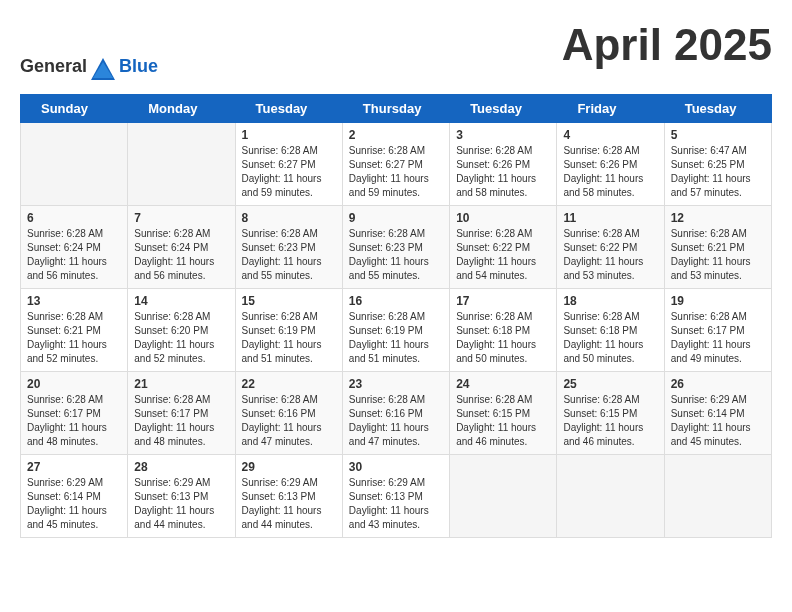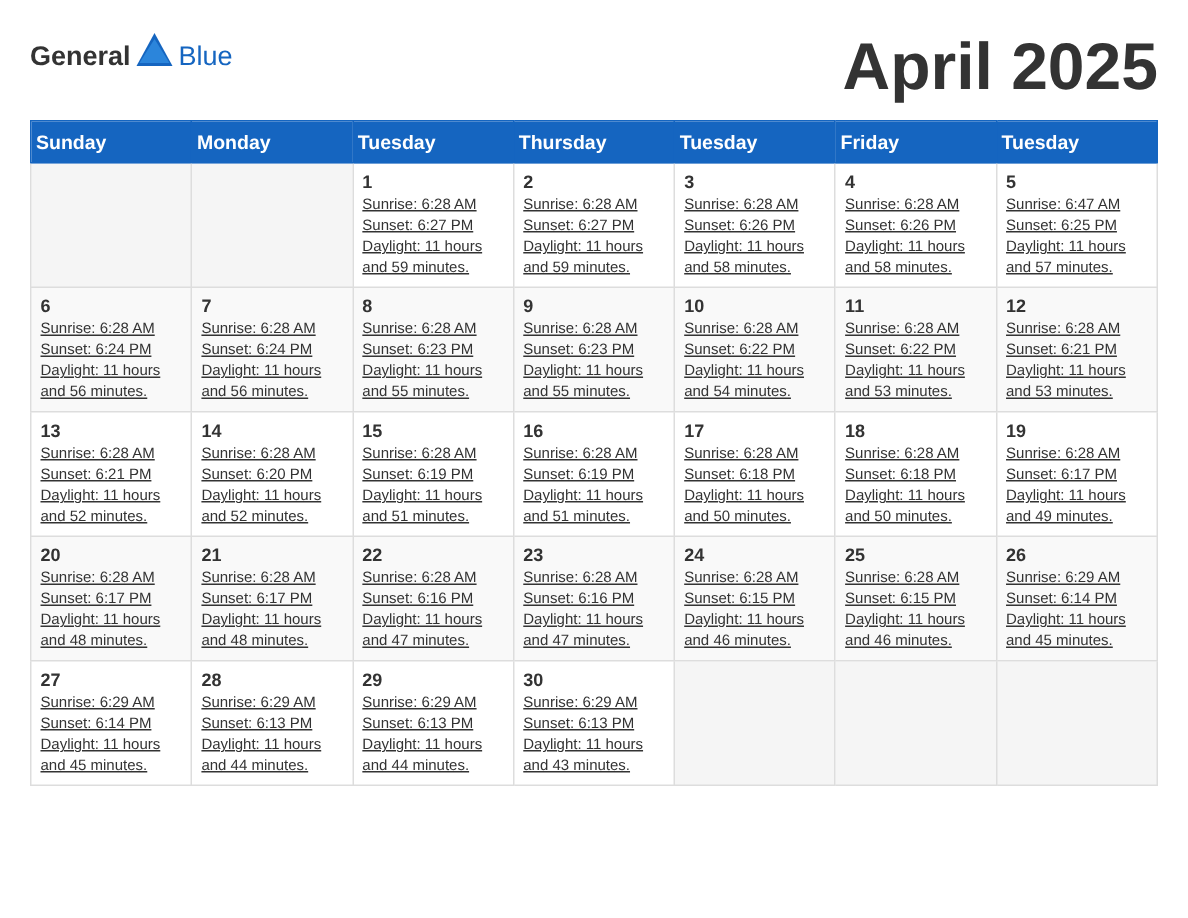--- a/index.html
+++ b/index.html
@@ -11,21 +11,22 @@
       padding: 20px;
     }
     .header-area {
       display: flex;
       justify-content: space-between;
       align-items: flex-start;
       margin-bottom: 10px;
     }
     .logo {
       display: flex;
-      align-items: flex-end;
+      align-items: flex-start;
+      margin-top: 36px;
     }
     .logo-icon {
       width: 28px;
       height: 28px;
       margin-left: 2px;
     }
     .title-area {
       text-align: right;
     }
     .title-month {
@@ -39,21 +40,21 @@
     }
     .calendar {
       width: 100%;
       border-collapse: collapse;
       border: 1px solid #ccc;
     }
     .calendar th {
       background-color: #1565c0;
       color: #fff;
       text-align: left;
-      padding: 6px 3px;
+      padding: 6px 20px;
       font-size: 13px;
       border: 1px solid #1565c0;
     }
     .calendar td {
       vertical-align: top;
       padding: 5px 6px;
       font-size: 10.5px;
       color: #333;
       border: 1px solid #ddd;
       width: calc(100% / 7);
@@ -68,37 +69,36 @@
     .day-num {
       font-size: 12px;
       font-weight: bold;
       display: block;
       margin-bottom: 2px;
     }
     .day-info {
       font-size: 10px;
       color: #333;
       line-height: 1.4;
-      text-decoration: underline;
     }
     .empty-cell {
       background: #f5f5f5;
     }
   </style>
 </head>
 <body>
 
 <div class="header-area">
   <div class="logo">
     <span style="font-size:18px;font-weight:bold;color:#333;">General</span>
     <svg class="logo-icon" viewBox="0 0 28 28" style="margin:0 2px;">
       <polygon points="14,2 26,24 2,24" fill="#1565c0"></polygon>
       <polygon points="14,6 24,22 4,22" fill="#42a5f5" opacity="0.5"></polygon>
     </svg>
-    <span style="font-size:18px;font-weight:normal;color:#1565c0;">Blue</span>
+    <span style="font-size:18px;font-weight:bold;color:#1565c0;">Blue</span>
   </div>
   <div class="title-area">
     <div class="title-month">April 2025</div>
   </div>
 </div>
 
 <table class="calendar">
   <thead>
     <tr>
       <th>Sunday</th>

